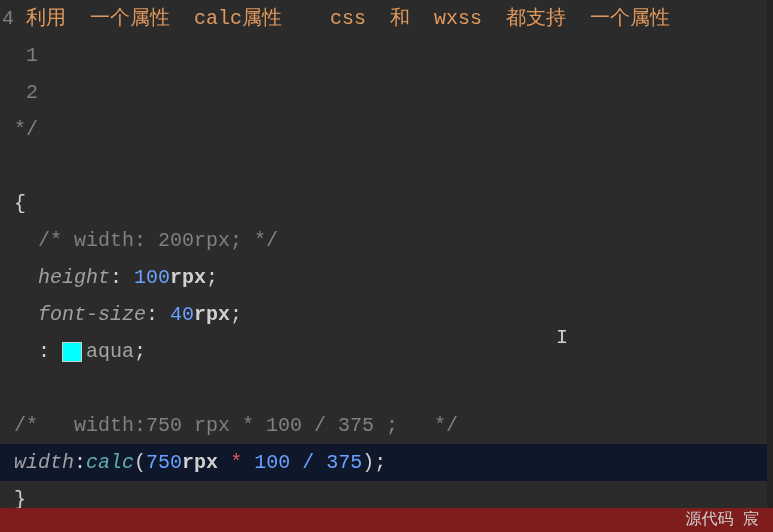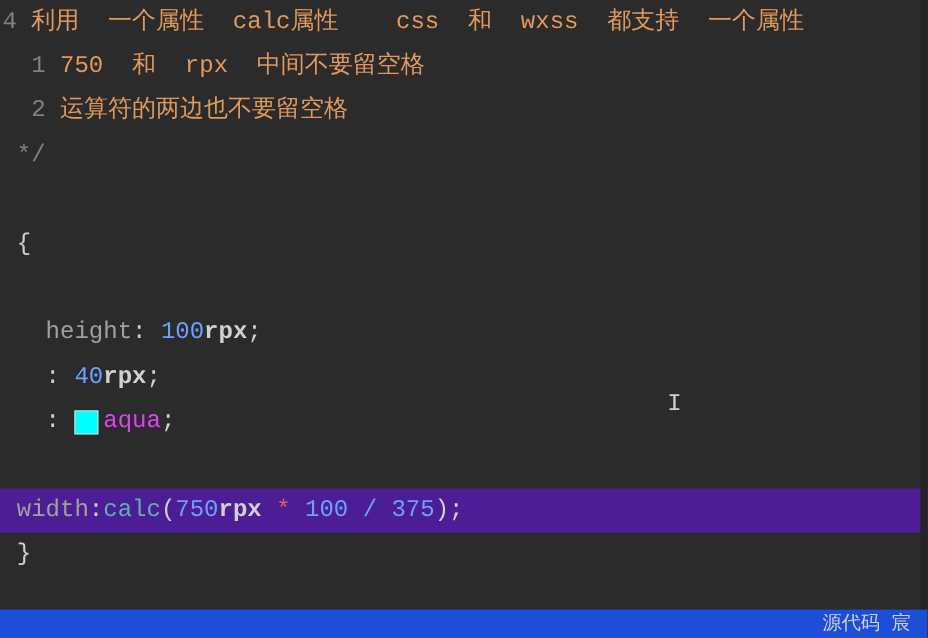--- a/index.html
+++ b/index.html
@@ -22,34 +22,34 @@
     box-sizing: border-box;
   }
   .line {
     display: flex;
     align-items: center;
     white-space: pre;
     padding-left: 2px;
     height: 37px;
   }
   .highlighted {
-    background: #4c1d95;
+    background: #0f172a;
     align-items: center;
   }
   .tok-comment { color: #808080; }
   .tok-comment-orange { color: #e0995c; }
   .tok-selector { color: #c97e28; }
-  .tok-prop { color: #a0a0a0; }
+  .tok-prop { color: #a0a0a0; font-style: italic; }
   .tok-brace { color: #d0d0d0; }
   .tok-num { color: #6aa0ff; }
   .tok-unit { color: #d0d0d0; font-weight: bold; }
   .tok-op { color: #e45c5c; }
   .tok-punct { color: #d0d0d0; }
-  .tok-func { color: #5eb0b0; }
-  .tok-kw { color: #d946ef; }
+  .tok-func { color: #5eb0b0; font-style: italic; }
+  .tok-kw { color: #a3a3a3; }
   .color-swatch {
     display: inline-block;
     width: 18px;
     height: 18px;
     background: #00ffff;
     border: 1px solid #d0d0d0;
     margin-right: 4px;
     vertical-align: -2px;
   }
   .cursor-beam {
@@ -58,21 +58,21 @@
     top: 320px;
     color: #d0d0d0;
     font-size: 20px;
     pointer-events: none;
   }
   .statusbar {
     position: absolute;
     bottom: 0;
     right: 0;
     height: 24px;
-    background: #1d4ed8;
+    background: #7f1d1d;
     width: 100%;
     display: flex;
     justify-content: flex-end;
     align-items: center;
     padding-right: 14px;
     font-size: 16px;
     color: #d0d0d0;
     box-sizing: border-box;
   }
   .scroll-indicator {
@@ -87,57 +87,60 @@
 </head>
 <body>
 
 <div class="editor">
 
   <div class="line">
     <span class="tok-comment">4 </span><span class="tok-comment-orange">利用  一个属性  calc属性    css  和  wxss  都支持  一个属性</span>
   </div>
 
   <div class="line">
-    <span class="tok-comment">  1 </span><span class="tok-comment-orange">750  和  rpx  中间不要留空格</span>
+    <span class="tok-comment">  1 </span>
   </div>
 
   <div class="line">
-    <span class="tok-comment">  2 </span><span class="tok-comment-orange">运算符的两边也不要留空格</span>
+    <span class="tok-comment">  2 </span>
   </div>
 
   <div class="line">
     <span class="tok-comment"> </span><span class="tok-comment">*/</span>
   </div>
 
   <div class="line">&nbsp;</div>
 
   <div class="line">
     <span> </span><span class="tok-brace">{</span>
   </div>
 
   <div class="line">
-    <span>   </span>
+    <span>   </span><span class="tok-comment">/* width: 200rpx; */</span>
   </div>
 
   <div class="line">
     <span>   </span><span class="tok-prop">height</span><span class="tok-punct">:</span><span> </span><span class="tok-num">100</span><span class="tok-unit">rpx</span><span class="tok-punct">;</span>
   </div>
 
   <div class="line">
-    <span>   </span><span class="tok-punct">:</span><span> </span><span class="tok-num">40</span><span class="tok-unit">rpx</span><span class="tok-punct">;</span>
+    <span>   </span><span class="tok-prop">font-size</span><span class="tok-punct">:</span><span> </span><span class="tok-num">40</span><span class="tok-unit">rpx</span><span class="tok-punct">;</span>
   </div>
 
   <div class="line">
     <span>   </span><span class="tok-punct">:</span><span> </span><span class="color-swatch" title="aqua"></span><span class="tok-kw">aqua</span><span class="tok-punct">;</span>
   </div>
 
   <div class="line">
     <span> </span>
   </div>
 
+  <div class="line">
+    <span> </span><span class="tok-comment">/*   width:750 rpx * 100 / 375 ;   */</span>
+  </div>
 
   <div class="line highlighted">
     <span> </span><span class="tok-prop">width</span><span class="tok-punct">:</span><span class="tok-func">calc</span><span class="tok-punct">(</span><span class="tok-num">750</span><span class="tok-unit">rpx</span><span> </span><span class="tok-op">*</span><span> </span><span class="tok-num">100</span><span> </span><span class="tok-op" style="color:#6aa0ff">/</span><span> </span><span class="tok-num">375</span><span class="tok-punct">)</span><span class="tok-punct">;</span>
   </div>
 
   <div class="line">
     <span> </span><span class="tok-brace">}</span>
   </div>
 
   <span class="cursor-beam">I</span>

